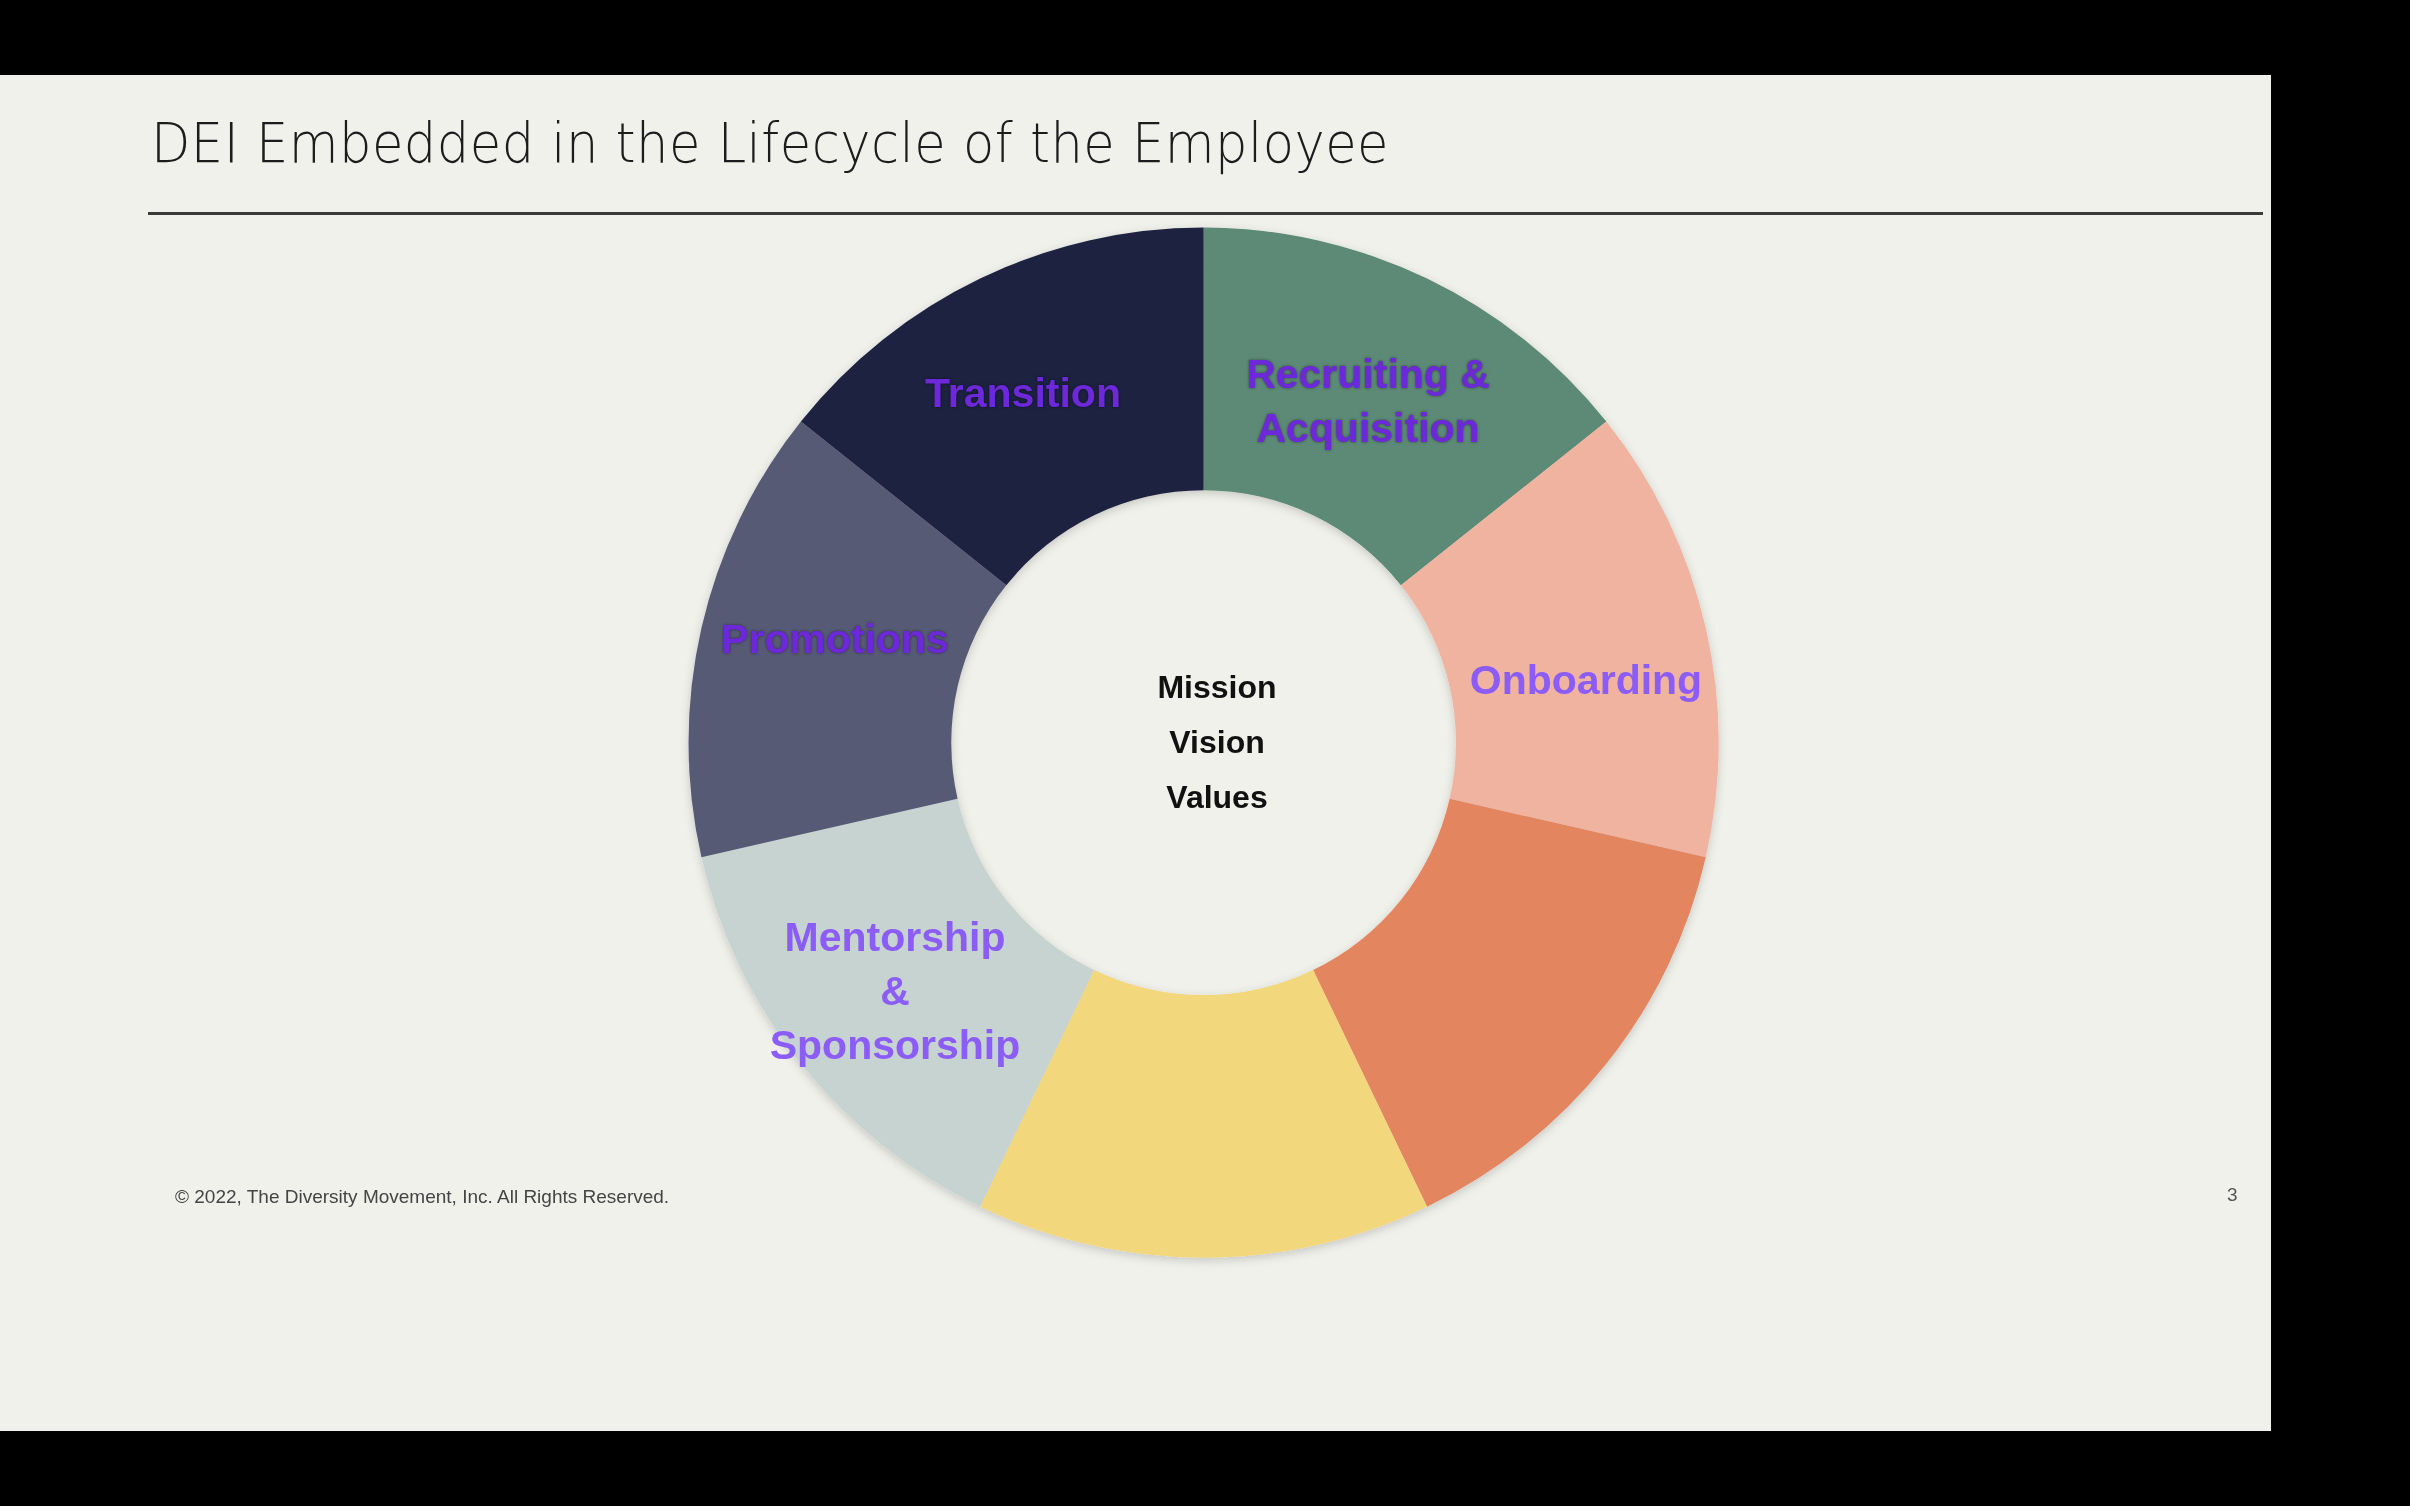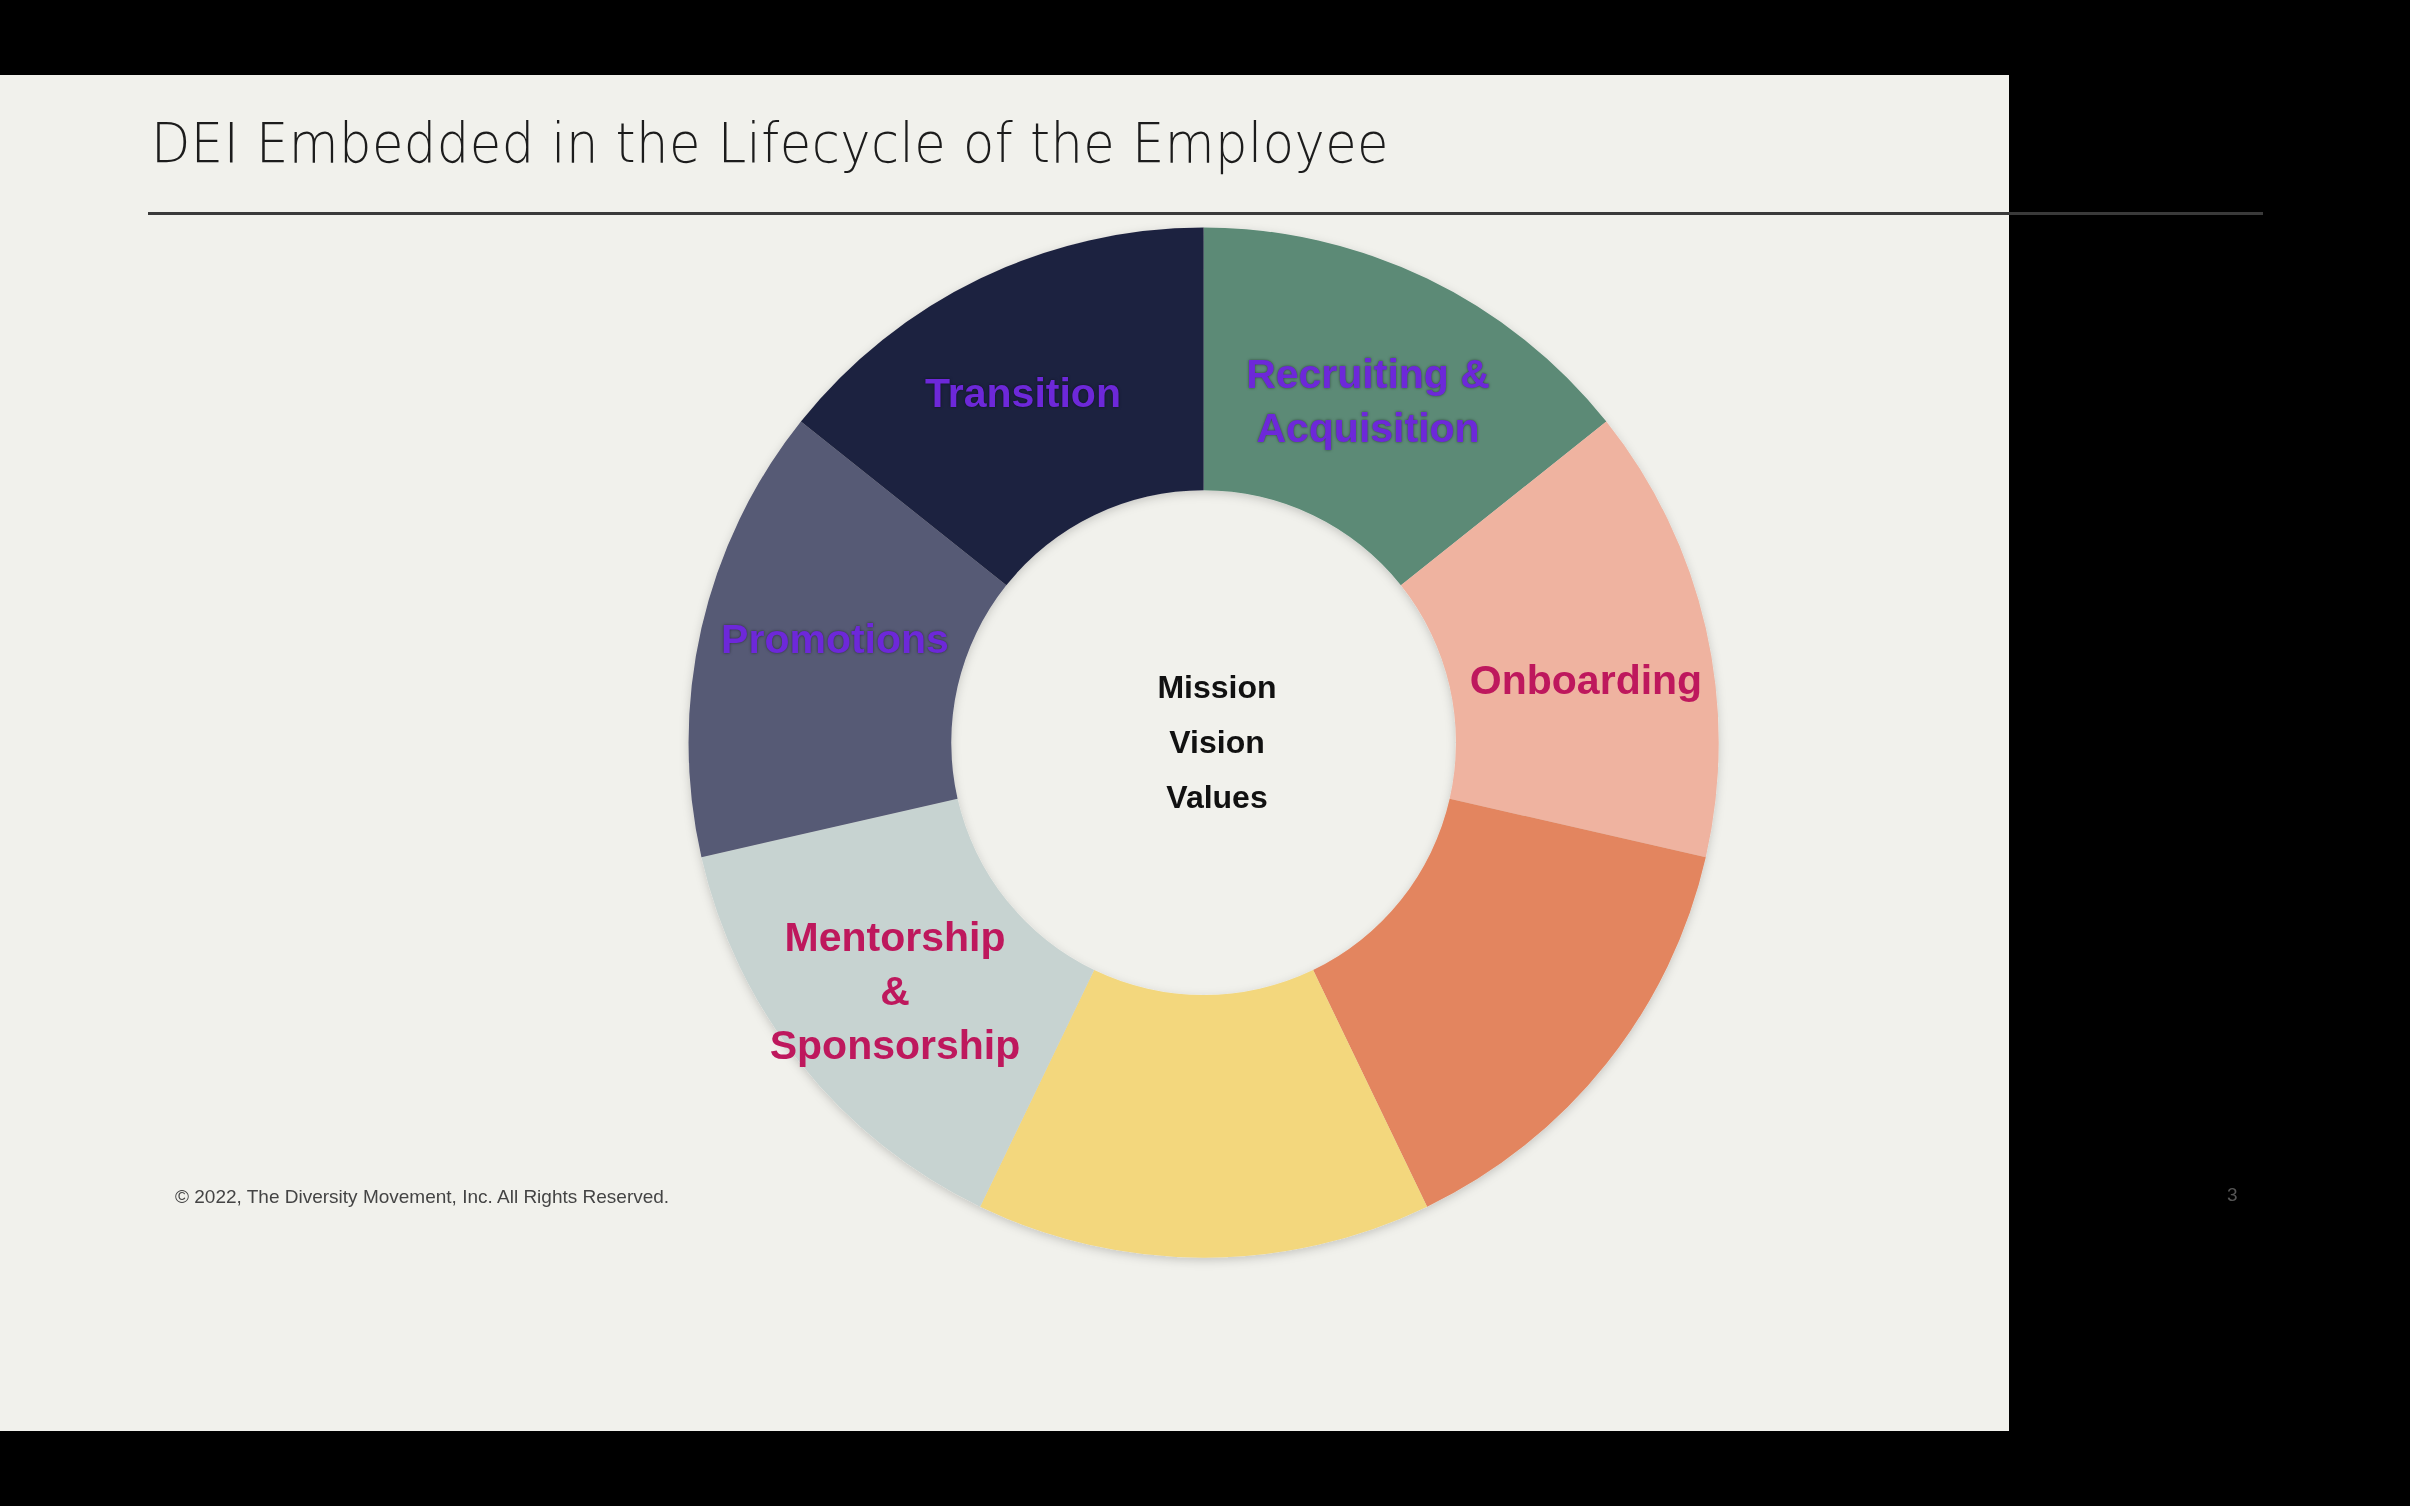--- a/index.html
+++ b/index.html
@@ -1,25 +1,25 @@
 <!DOCTYPE html>
 <html style="font-size:15px"><head>
 <meta charset="utf-8">
 <style>
   html, body { margin:0; padding:0; }
   body { width:2411px; height:1507px; background:#000; position:relative; overflow:hidden; font-family:"Liberation Sans", sans-serif; }
   .bar-top { position:absolute; left:0; top:0; width:2411px; height:75px; background:#000; }
   .bar-bottom { position:absolute; left:0; top:1431px; width:2411px; height:75px; background:#000; }
-  .slide { position:absolute; left:0; top:75px; width:2009px; height:1356px; background:#f1f1ec; }
+  .slide { position:absolute; left:0; top:75px; width:2271px; height:1356px; background:#f1f1ec; }
   .title { position:absolute; left:151px; top:36px; font-size:55px; color:#1c1c1c; font-weight:normal; letter-spacing:0.5px; white-space:nowrap; font-family:"DejaVu Sans", sans-serif; font-weight:200; transform:scaleX(0.93); transform-origin:left center; }
   .divider { position:absolute; left:148px; top:137px; width:2115px; height:2.8px; background:#3a3a3a; }
   svg.ring { position:absolute; left:0; top:0; }
   .lbl { position:absolute; transform:translate(-50%,-50%); text-align:center; font-weight:bold; font-size:41px; line-height:54px; white-space:nowrap; font-family:"Liberation Sans", sans-serif; }
   .lbl.light { color:#6d28d9; text-shadow:0 0 2.8px rgba(0,0,0,0.5); }
-  .lbl.dark { color:#be185d; }
+  .lbl.dark { color:#8b5cf6; }
   .lbl div { display:block; }
   .center-lbl { font-weight:bold; font-size:32px; line-height:55px; color:#111; }
   .footer { position:absolute; left:175px; top:1111px; font-size:19px; color:#444; white-space:nowrap; }
   .pagenum { position:absolute; left:2227px; top:1109px; font-size:19px; color:#555; }
 </style>
 </head>
 <body>
 
 <div class="bar-top"></div>
 

